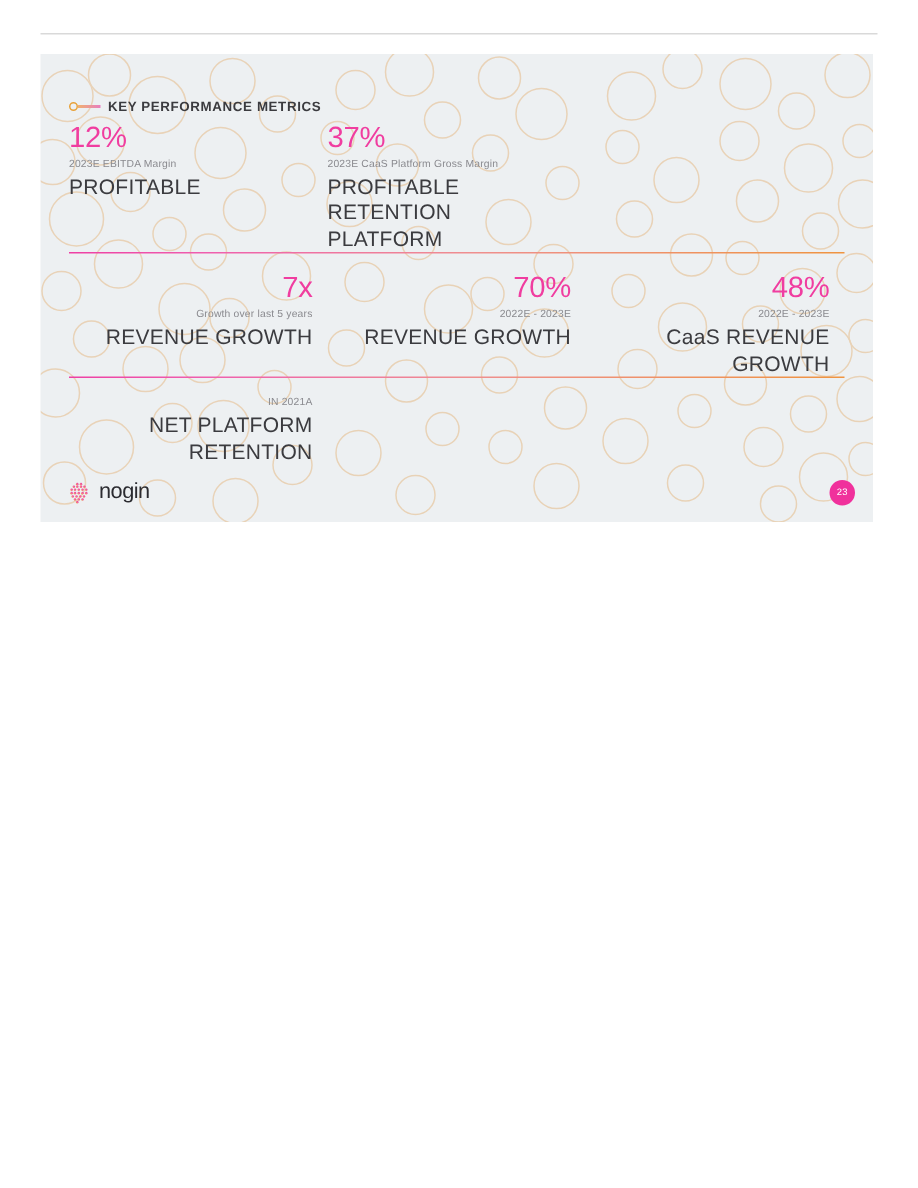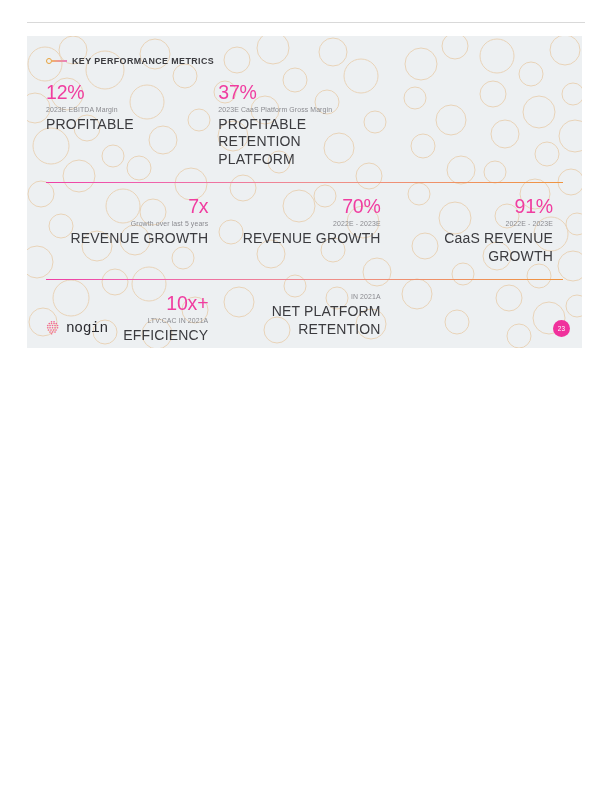--- a/index.html
+++ b/index.html
@@ -40,21 +40,21 @@
   .bg-pattern {
     position: absolute;
     inset: 0;
     pointer-events: none;
   }
 
   
   .kpi-header {
     position: absolute;
     left: 19px;
-    top: 16px;
+    top: 26px;
     display: flex;
     align-items: center;
     gap: 0px;
     height: 18px;
   }
   .header-dot {
     width: 6px;
     height: 6px;
     border-radius: 50%;
     border: 1.1px solid #e8a33d;
@@ -80,21 +80,21 @@
   
   .rows {
     position: absolute;
     left: 19px;
     top: 46px;
     width: 517px;
   }
   .metric-row {
     display: flex;
     position: relative;
-    padding-bottom: 15px;
+    padding-bottom: 1px;
   }
   .metric-row + .metric-row { padding-top: 13px; text-align: right; }
 
   .row-divider {
     position: absolute;
     left: 0;
     bottom: 0;
     width: 100%;
     height: 1.2px;
     background: linear-gradient(90deg, #ee3fa4 0%, #ef5fae 18%, #ef8f8f 52%, #ef9440 100%);
@@ -128,22 +128,22 @@
     letter-spacing: 0.18px;
     line-height: 1.25;
   }
 
   
   .brand {
     position: absolute;
     left: 19px;
     bottom: 12px;
     display: flex;
+    align-items: center;
     gap: 5px;
-    font-family: Liberation Mono, monospace;
   }
   .brand-mark { width: 15px; height: 15px; display: block; }
   .brand-name {
     font-size: 14.5px;
     color: #2b2b30;
     letter-spacing: -0.35px;
     font-weight: normal;
   }
 
   .page-badge {
@@ -292,33 +292,28 @@
         <div class="metric-value">7x</div>
         <div class="metric-sub">Growth over last 5 years</div>
         <div class="metric-label">REVENUE GROWTH</div>
       </div>
       <div class="metric-cell">
         <div class="metric-value">70%</div>
         <div class="metric-sub">2022E - 2023E</div>
         <div class="metric-label">REVENUE GROWTH</div>
       </div>
       <div class="metric-cell">
-        <div class="metric-value">91%</div>
+        <div class="metric-value">48%</div>
         <div class="metric-sub">2022E - 2023E</div>
         <div class="metric-label">CaaS REVENUE GROWTH</div>
       </div>
       <div class="row-divider"></div>
     </div>
 
     <div class="metric-row">
-      <div class="metric-cell">
-        <div class="metric-value">10x+</div>
-        <div class="metric-sub">LTV:CAC IN 2021A</div>
-        <div class="metric-label">EFFICIENCY</div>
-      </div>
       <div class="metric-cell">
         <div class="metric-sub">IN 2021A</div>
         <div class="metric-label">NET PLATFORM RETENTION</div>
       </div>
 
     </div>
 
   </div>
 
   <div class="brand">

